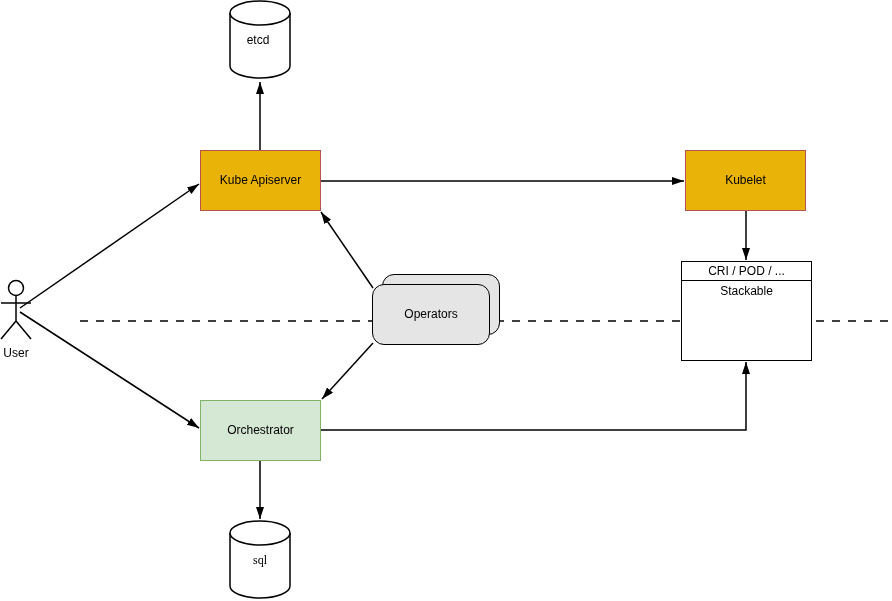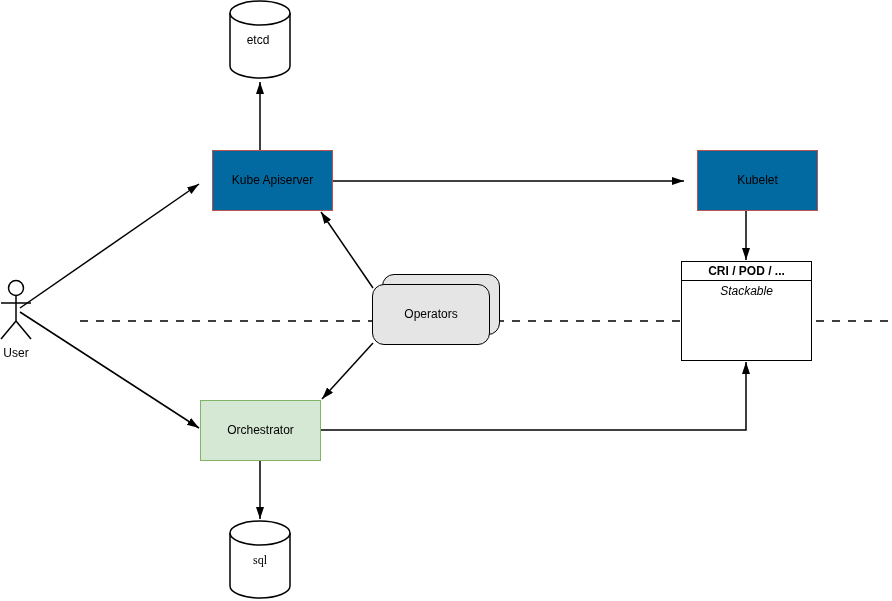--- a/index.html
+++ b/index.html
@@ -9,41 +9,41 @@
     background:#ffffff; overflow:hidden;
     font-family:"Liberation Sans","DejaVu Sans",sans-serif;
     font-size:12px; color:#000;
   }
   svg.layer { position:absolute; left:0; top:0; width:892px; height:601px; }
 
   .node {
     position:absolute; display:flex; align-items:center; justify-content:center;
     text-align:center; line-height:1.2;
   }
-  .pink  { background:#0369a1; border:1.5px solid #b85450;margin-left:12px; }
+  .pink  { background:#eab308; border:1.5px solid #b85450; }
   .green { background:#d5e8d4; border:1.5px solid #82b366; }
   .plain { background:#e5e5e5; border:1.5px solid #000000; }
   .rounded { border-radius:12px; }
 
   #box-kube-apiserver { left:200px; top:150px; width:121px; height:61px; }
   #box-kubelet        { left:685px; top:150px; width:121px; height:61px; }
   #box-orchestrator   { left:200px; top:400px; width:121px; height:61px; }
 
   #operators-back  { left:382px; top:274px; width:118px; height:61px; }
   #operators-front { left:372px; top:284px; width:118px; height:61px; }
 
   #agents-stack {
     position:absolute; left:681px; top:261px; width:131px; height:100px;
     background:#ffffff; border:1.5px solid #000;
     display:flex; flex-direction:column;
   }
   .stack-row { display:flex; align-items:center; justify-content:center; }
-  #stack-row-top    { height:19px; border-bottom:1.5px solid #000;font-weight:bold; }
+  #stack-row-top    { height:19px; border-bottom:1.5px solid #000; }
   #stack-row-middle { flex:1; border-bottom:1.5px solid #000; }
-  #stack-row-bottom { height:19px;font-style:italic; }
+  #stack-row-bottom { height:19px; }
 
   .free-label {
     position:absolute; display:flex; align-items:center; justify-content:center;
     text-align:center;
   }
   #label-etcd { left:230px; top:30px;  width:56px; height:20px; }
   #label-sql  { left:230px; top:550px; width:60px; height:20px;font-family:Liberation Serif, serif; }
   #label-user { left:-2px;  top:345px; width:36px; height:16px; }
 </style>
 </head>

